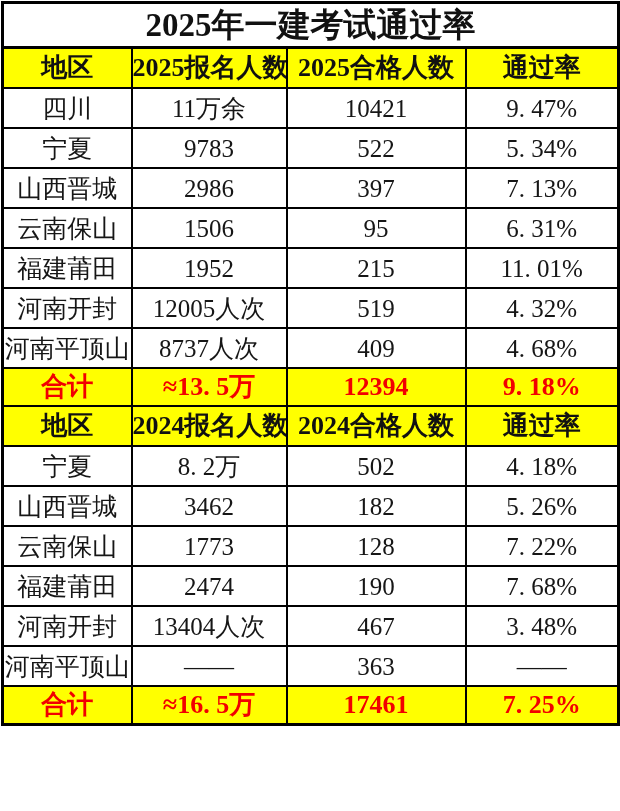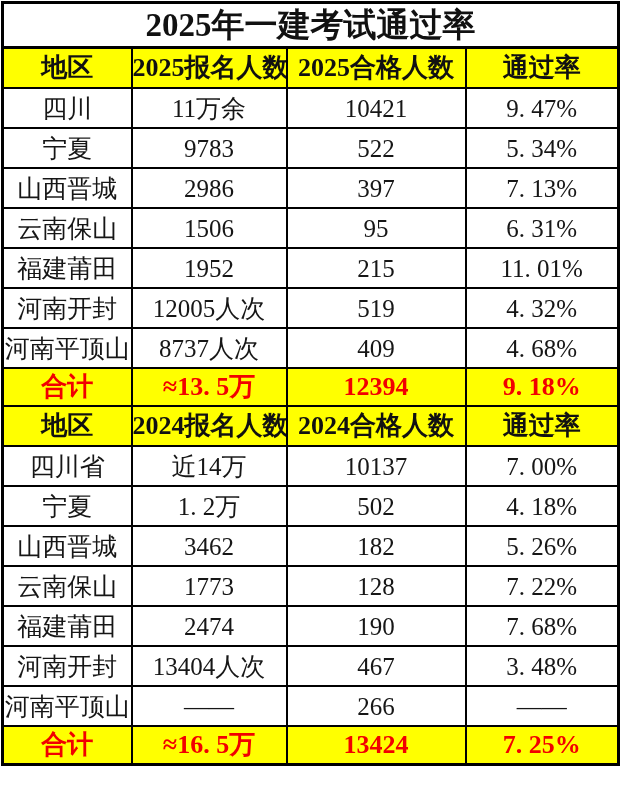--- a/index.html
+++ b/index.html
@@ -139,28 +139,22 @@
   </tr>
 
   <tr class="r-head">
     <td>地区</td>
     <td>2024报名人数</td>
     <td>2024合格人数</td>
     <td>通过率</td>
   </tr>
 
   <tr class="r-data">
-    <td>四川省</td>
-    <td>近14万</td>
-    <td>10137</td>
-    <td>7. 00%</td>
-  </tr>
-  <tr class="r-data">
     <td>宁夏</td>
-    <td>1. 2万</td>
+    <td>8. 2万</td>
     <td>502</td>
     <td>4. 18%</td>
   </tr>
   <tr class="r-data">
     <td>山西晋城</td>
     <td>3462</td>
     <td>182</td>
     <td>5. 26%</td>
   </tr>
   <tr class="r-data">
@@ -177,25 +171,25 @@
   </tr>
   <tr class="r-data">
     <td>河南开封</td>
     <td>13404人次</td>
     <td>467</td>
     <td>3. 48%</td>
   </tr>
   <tr class="r-data">
     <td>河南平顶山</td>
     <td>——</td>
-    <td>266</td>
+    <td>363</td>
     <td>——</td>
   </tr>
 
   <tr class="r-total">
     <td>合计</td>
     <td>≈16. 5万</td>
-    <td>13424</td>
+    <td>17461</td>
     <td>7. 25%</td>
   </tr>
 </tbody>
     </table>
 </div>
 
 </body></html>

